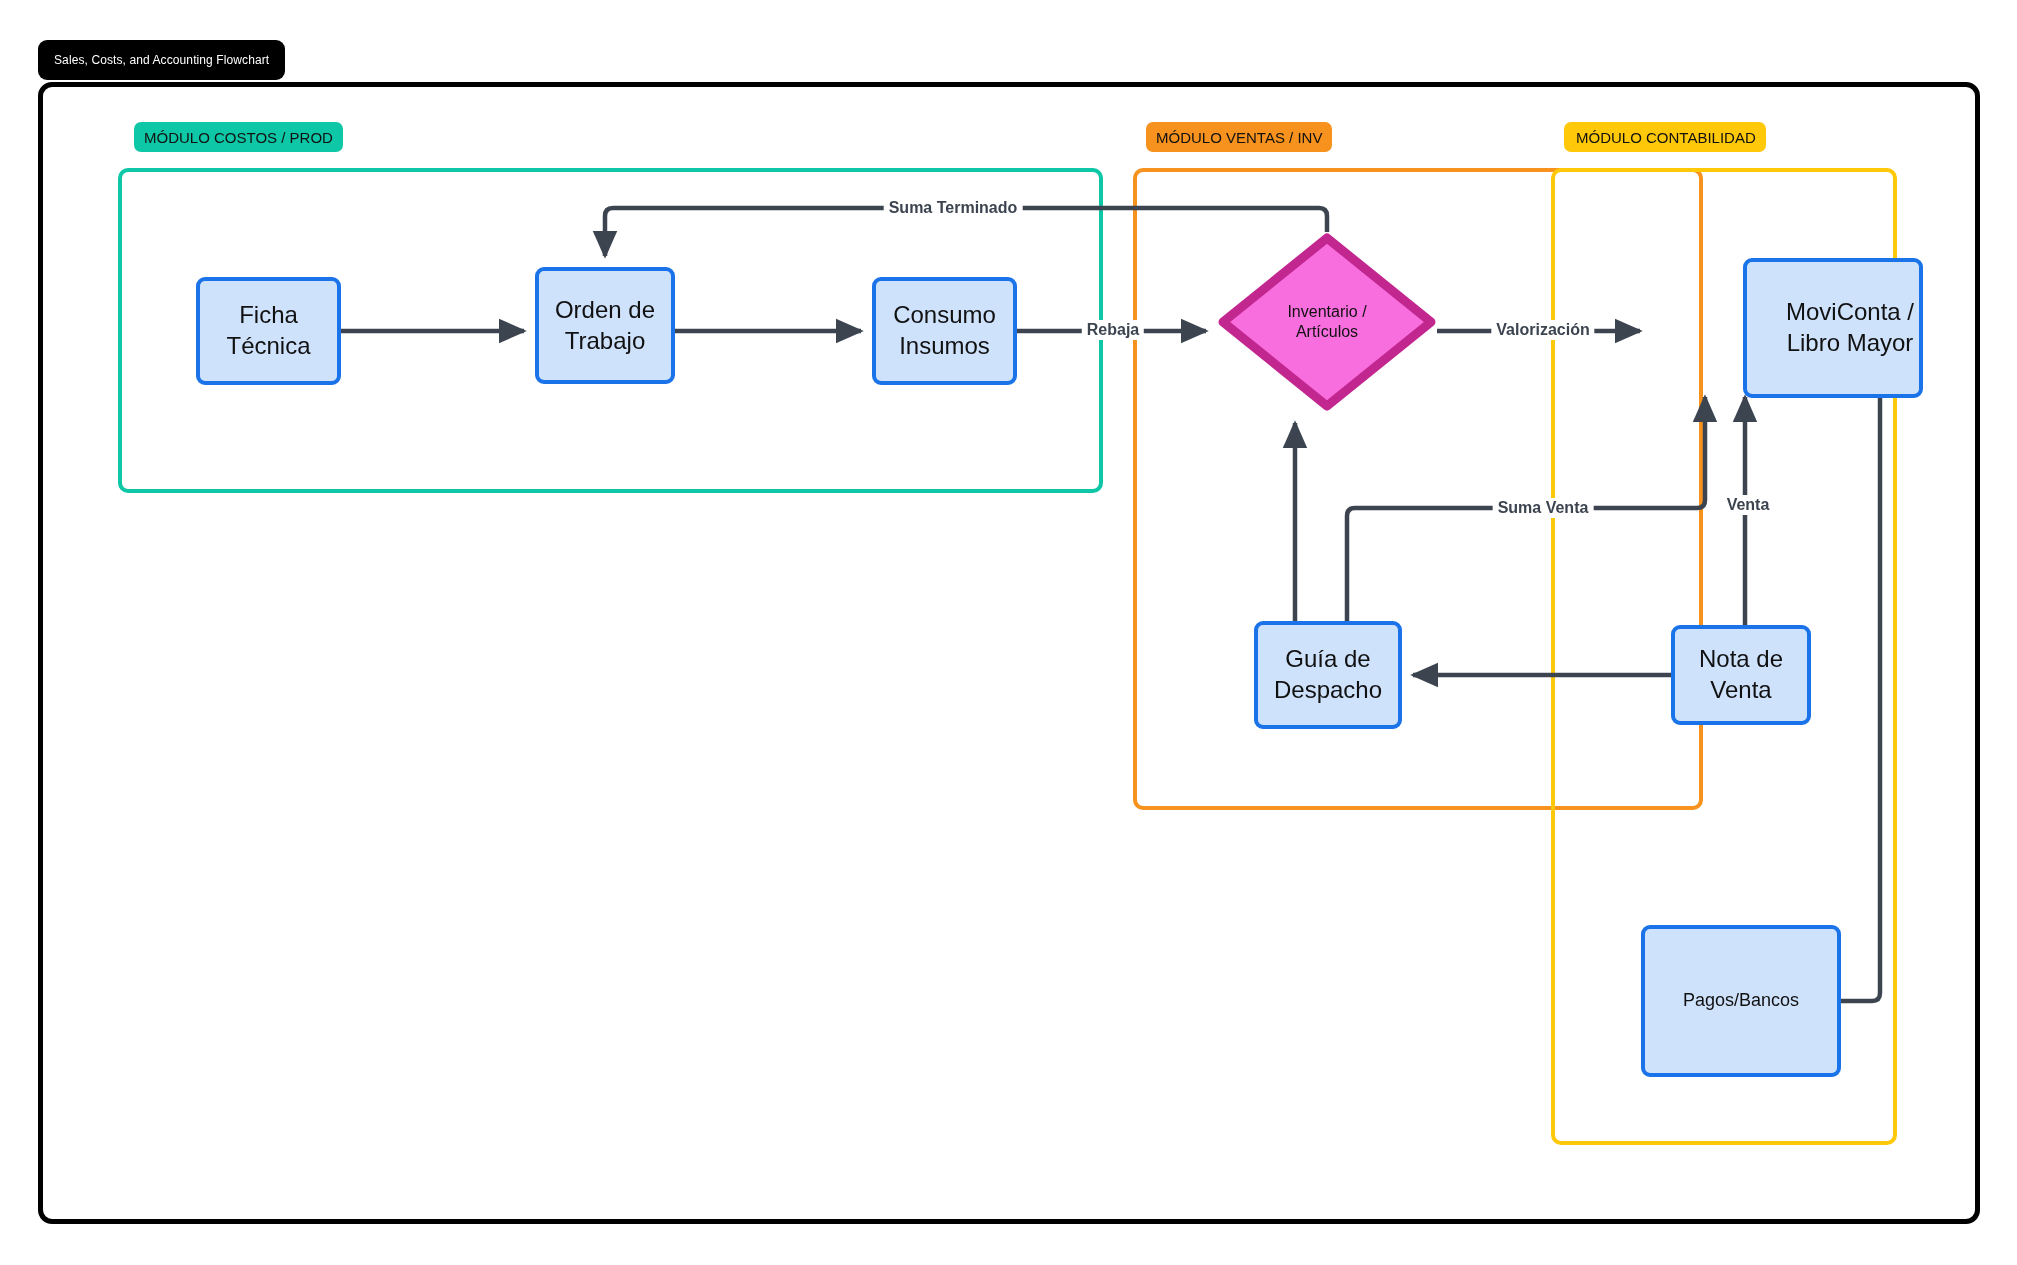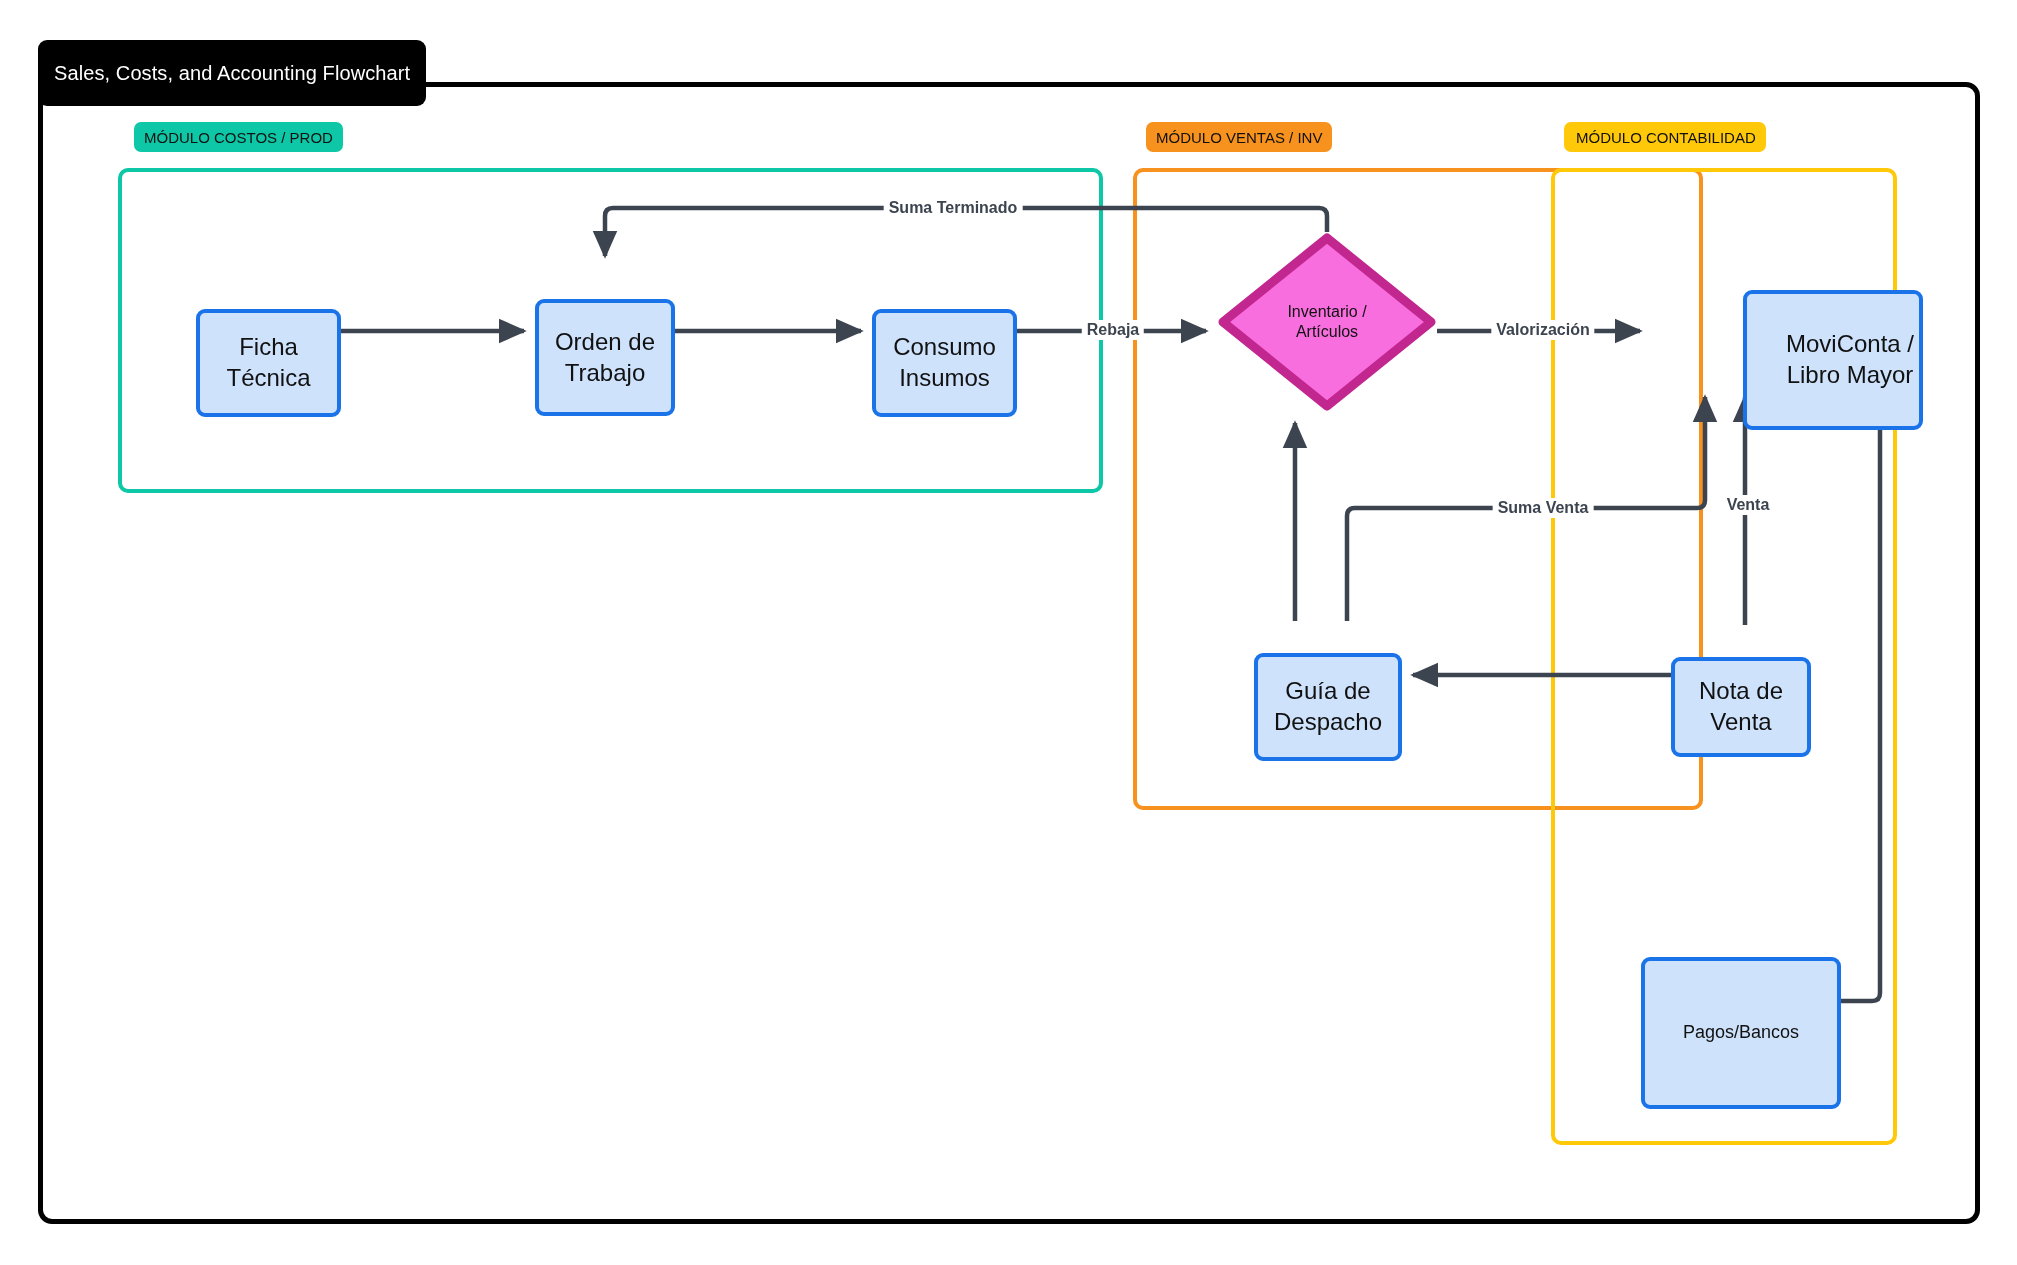--- a/index.html
+++ b/index.html
@@ -18,25 +18,25 @@
   }
 
   
   #title-badge {
     position: absolute;
     left: 38px;
     top: 40px;
     height: 34px;
     display: flex;
     align-items: center;
-    padding: 16px 16px;
+    padding: 3px 16px;
     background: #000000;
     color: #ffffff;
     border-radius: 9px;
-    font-size: 20px;
+    font-size: 12px;
     letter-spacing: .1px;
     white-space: nowrap;
     z-index: 40;
   }
 
   
   #outer-frame {
     position: absolute;
     left: 38px;
     top: 82px;
@@ -87,21 +87,20 @@
     justify-content: center;
     text-align: center;
     background: #cfe2fc;
     border: 4px solid #1a73e8;
     border-radius: 9px;
     color: #111111;
     font-size: 24px;
     line-height: 1.28;
     z-index: 20;
     white-space: pre-line;
-    margin-top: 32px;
   }
   #node-ficha-tecnica   { left: 196px;  top: 277px;  width: 145px; height: 108px; }
   #node-orden-trabajo   { left: 535px;  top: 267px;  width: 140px; height: 117px; }
   #node-consumo-insumos { left: 872px;  top: 277px;  width: 145px; height: 108px; }
   #node-moviconta       { left: 1743px; top: 258px;  width: 180px; height: 140px; padding-left: 34px; }
   #node-guia-despacho   { left: 1254px; top: 621px;  width: 148px; height: 108px; text-align: center; }
   #node-nota-venta      { left: 1671px; top: 625px;  width: 140px; height: 100px; }
   #node-pagos-bancos    { left: 1641px; top: 925px;  width: 200px; height: 152px; font-size: 18px; }
 
   

